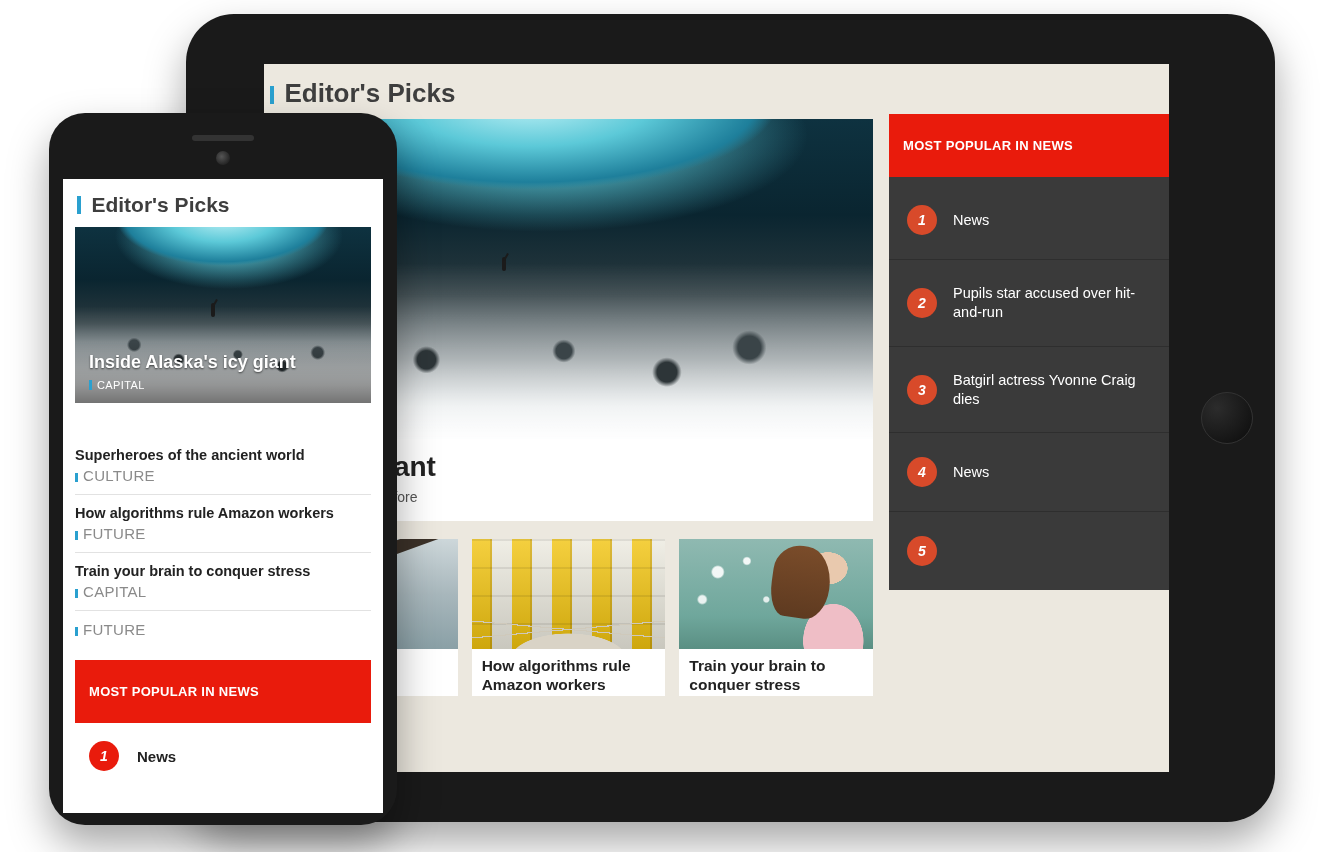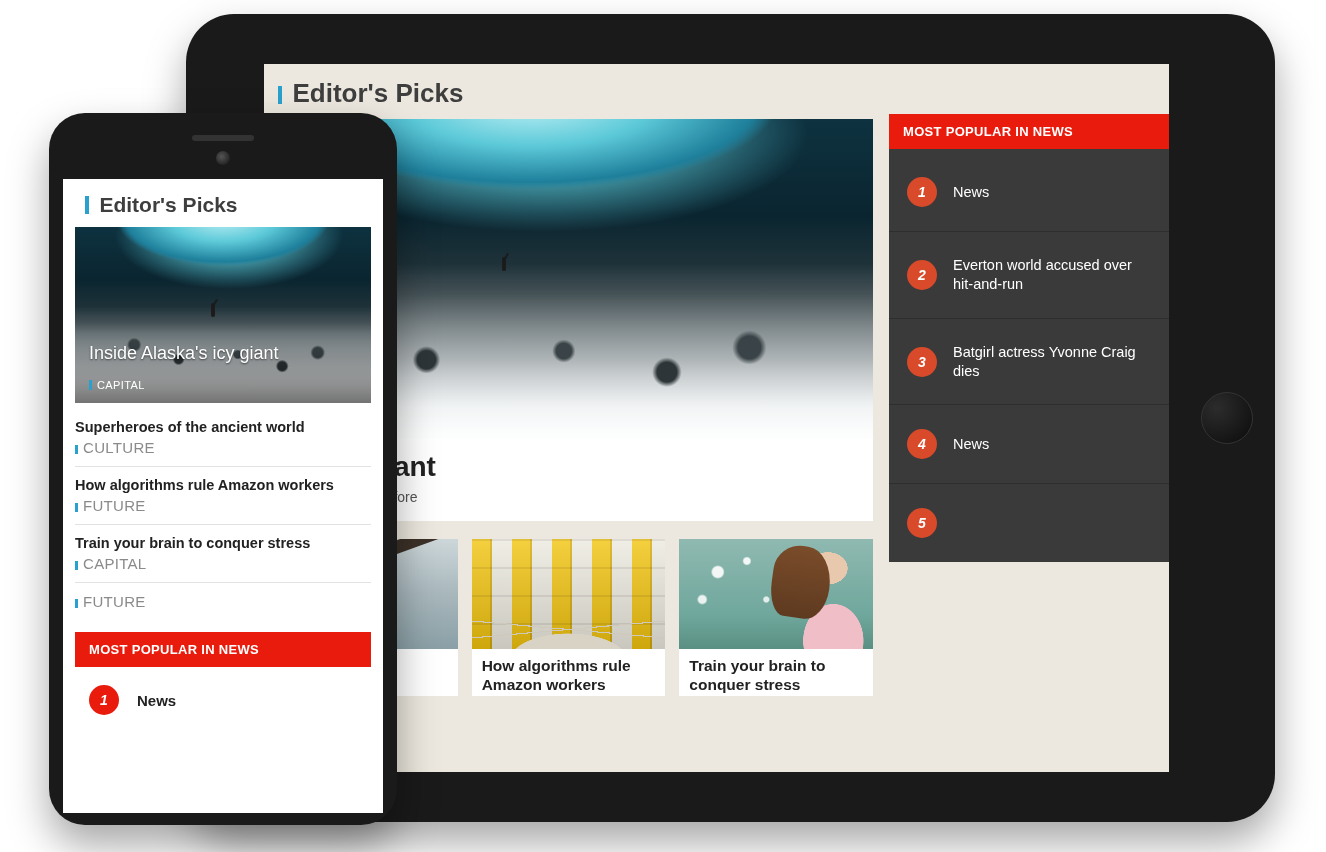--- a/index.html
+++ b/index.html
@@ -86,21 +86,20 @@
     top: 66px;
     bottom: 12px;
     background: #fff;
     overflow: hidden;
   }
 
   
   .section-header {
     padding: 14px 16px 8px;
     background: #fff;
-    margin-left: 8px;
   }
   .section-header .marker {
     display: inline-block;
     width: 4px; height: 18px;
     background: #2aa0cf;
     vertical-align: -2px;
     margin-right: 6px;
   }
   .section-header .title {
     display: inline-block;
@@ -160,33 +159,34 @@
     background: #0a2530;
   }
   .phone .hero-overlay {
     position: absolute;
     left: 0; right: 0; bottom: 0;
     padding: 10px 14px 12px;
     background: linear-gradient(180deg, rgba(0,0,0,0), rgba(0,0,0,.55));
     color: #fff;
   }
   .phone .hero-title {
-    font-size: 18px; font-weight: normal; margin-bottom: 15px;
+    font-size: 18px; font-weight: bold; margin-bottom: 6px;
     text-shadow: 0 1px 2px rgba(0,0,0,.6);
   }
   .phone .hero-cat {
     font-size: 11px; letter-spacing: .4px;
   }
   .phone .hero-cat .bar {
     display: inline-block; width: 3px; height: 10px; background: #2aa0cf;
     vertical-align: -1px; margin-right: 5px;
   }
 
   .phone .list {
     padding: 6px 12px 0;
+    margin-top: 28px;
   }
   .phone .list-item {
     padding: 10px 0 10px;
     border-bottom: 1px solid #e2e2e2;
   }
   .phone .list-item:last-child { border-bottom: none; }
   .phone .item-title {
     font-size: 14.5px; font-weight: bold; color: #222; margin-bottom: 4px;
   }
   .phone .item-cat {
@@ -199,21 +199,21 @@
 
   .phone .popular {
     margin: 12px 12px 0;
     border: 0;
   }
   .popular-header {
     background: #e91b0c;
     color: #fff;
     font-weight: bold;
     font-size: 13px;
-    padding: 10px 14px;
+    padding: 24px 14px;
     letter-spacing: .3px;
   }
   .phone .popular-body {
     background: #fff;
     padding: 18px 14px;
     display: flex; align-items: center; gap: 18px;
   }
   .num-badge {
     width: 30px; height: 30px; border-radius: 50%;
     background: #e91b0c; color: #fff;
@@ -430,21 +430,21 @@
 
       <div class="sidebar">
         <div class="popular-header">MOST POPULAR IN NEWS</div>
         <div class="popular-list">
           <div class="pop-item">
             <div class="num-badge">1</div>
             <div class="label">News</div>
           </div>
           <div class="pop-item">
             <div class="num-badge">2</div>
-            <div class="label">Everton world accused over hit-and-run</div>
+            <div class="label">Pupils star accused over hit-and-run</div>
           </div>
           <div class="pop-item">
             <div class="num-badge">3</div>
             <div class="label">Batgirl actress Yvonne Craig dies</div>
           </div>
           <div class="pop-item">
             <div class="num-badge">4</div>
             <div class="label">News</div>
           </div>
           <div class="pop-item">

